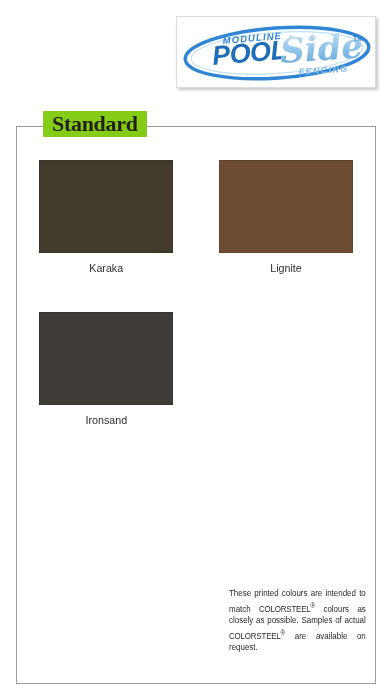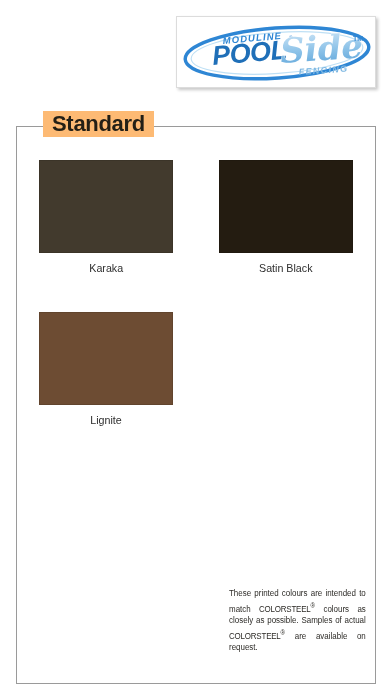--- a/index.html
+++ b/index.html
@@ -39,23 +39,23 @@
     left: 16px;
     top: 126px;
     width: 360px;
     height: 558px;
     border: 1px solid #9a9a9a;
   }
   .frame-legend {
     position: absolute;
     left: 26px;
     top: -16px;
-    background: #fdba74;
+    background: #84cc16;
     padding: 0 9px;
-    font-family: Liberation Sans, sans-serif;
+    font-family: Liberation Serif, serif;
     font-weight: bold;
     font-size: 22px;
     letter-spacing: -0.3px;
     color: #231f16;
     white-space: nowrap;
   }
 
   
   .grid {
     position: absolute;
@@ -149,35 +149,35 @@
 
     <div class="cell">
       <div class="chip" style="background:#423a2d"></div>
       <div class="chip-label">
         <span>Karaka</span>
       </div>
     </div>
 
 
 
-    <div class="cell">
-      <div class="chip" style="background:#241c11"></div>
-      <div class="chip-label">
-        <span>Satin Black</span>
-      </div>
-    </div>
 
     <div class="cell">
       <div class="chip" style="background:#6d4c33"></div>
       <div class="chip-label">
         <span>Lignite</span>
       </div>
     </div>
 
 
+    <div class="cell">
+      <div class="chip" style="background:#3f3c37"></div>
+      <div class="chip-label">
+        <span>Ironsand</span>
+      </div>
+    </div>
 
     <div class="cell"></div>
   </div>
 
   <div class="disclaimer">
     <span>These printed colours are intended</span>
     <span>to match </span><span class="brand">COLORSTEEL</span><sup>®</sup><span> colours as</span>
     <span>closely as possible. Samples of actual</span>
     <span class="brand">COLORSTEEL</span><sup>®</sup><span> are available on request.</span>
   </div>

